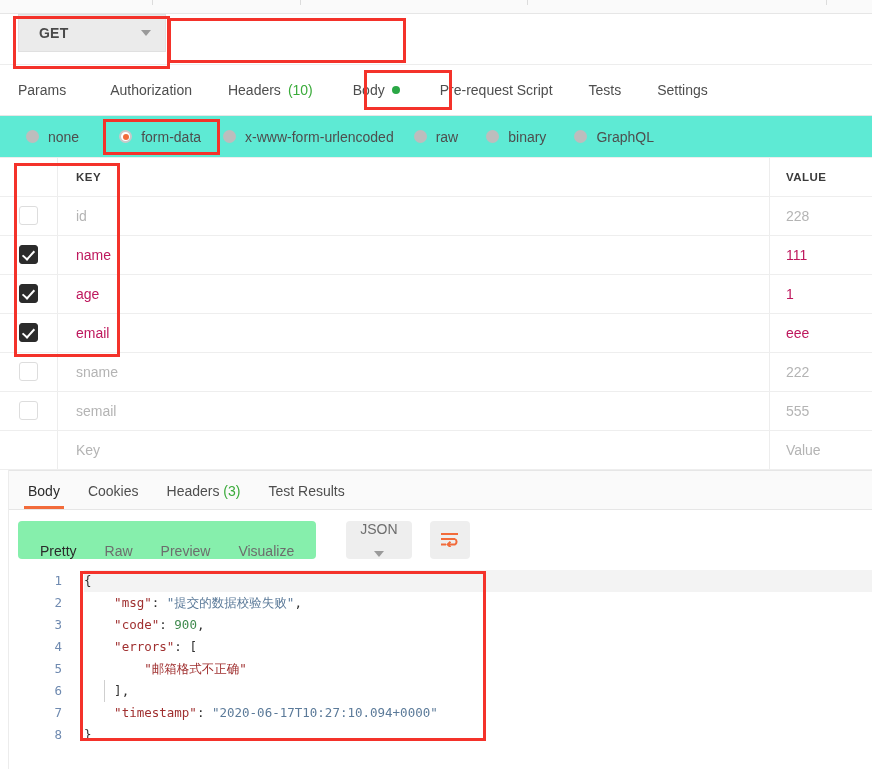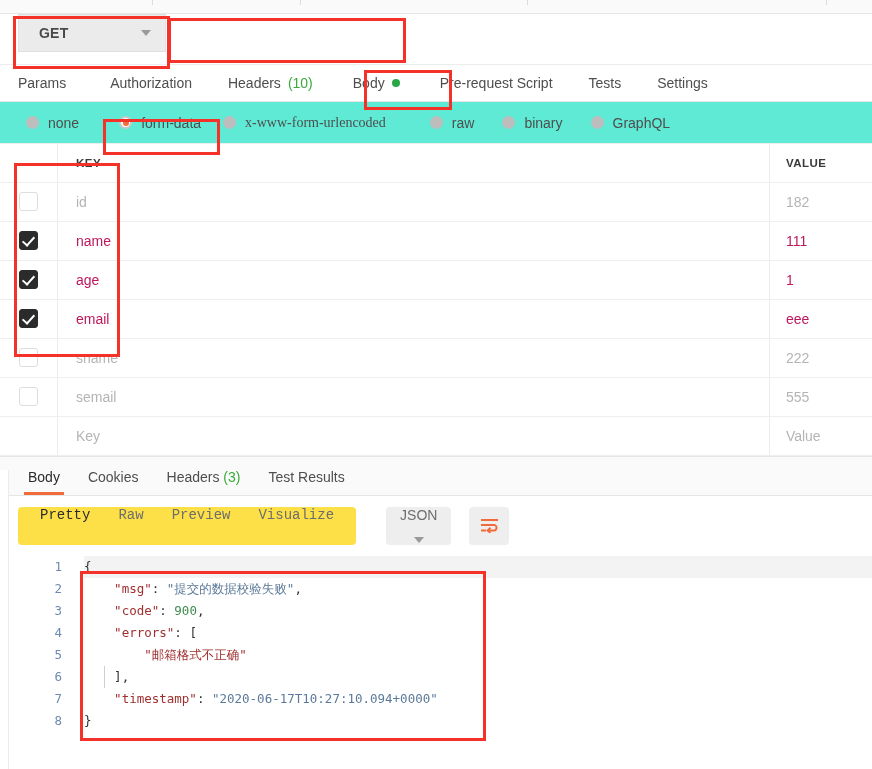--- a/index.html
+++ b/index.html
@@ -27,21 +27,21 @@
   }
   .caret { width:0;height:0;border-left:5px solid transparent;border-right:5px solid transparent;border-top:6px solid #9a9a9a; }
   .url-box {
     margin-left: 16px; width: 232px; height: 38px; background:#fff; border:1px solid #e0e0e0;
     display:flex; align-items:center; padding: 0 10px; font-size:14px; color:#2f2f2f;
   }
   .caret-text { display:inline-block; width:1px; height:17px; background:#333; margin-left:1px; }
 
   
   .req-tabs {
-    height: 38px; border-bottom:1px solid #e6e6e6; border-top:1px solid #ededed;
+    height: 52px; border-bottom:1px solid #e6e6e6; border-top:1px solid #ededed;
     display:flex; align-items:center; padding-left: 18px; gap: 0; background:#fff;
   }
   .req-tabs .tab { font-size:14px; color:#4e4e4e; padding: 0 18px; display:flex; align-items:center; gap:7px; height:100%; }
   .req-tabs .tab.first { padding-left:0; padding-right:26px; }
   .count-green { color:#3aab3a; }
   .dot-green { width:8px;height:8px;border-radius:50%;background:#2aa745; display:inline-block; }
 
   
   .radio-row { height: 42px; display:flex; align-items:center; padding-left: 26px; gap: 0; background:#5eead4; border-bottom:1px solid #ededed;}
   .radio-item { display:flex; align-items:center; gap:9px; font-size:14px; color:#4e4e4e; padding-right:26px; }
@@ -73,21 +73,21 @@
     display:flex; align-items:flex-end; padding-left: 14px;
   }
   .resp-tabs .rtab { font-size:14px; color:#4e4e4e; padding: 0 14px 10px 14px; position:relative;}
   .resp-tabs .rtab.active { color:#2b2b2b; }
   .resp-tabs .rtab.active::after{
     content:""; position:absolute; left:10px; right:10px; bottom:0; height:3px; background:#f26b3a;
   }
 
   
   .viewer-bar { height: 60px; display:flex; align-items:center; padding-left: 18px; gap:12px; background:#fff;}
-  .seg { background:#fde047; border-radius:4px; height:38px; display:flex; align-items:flex-start; padding: 0 8px; font-family: Liberation Mono, monospace;}
+  .seg { background:#86efac; border-radius:4px; height:38px; display:flex; align-items:flex-end; padding: 0 8px;}
   .seg .s { font-size:14px; color:#6d6d6d; padding: 0 14px;}
   .seg .s.active { color:#2b2b2b; }
   .pill { background:#eeeeee; border-radius:4px; height:38px; display:flex; align-items:center; gap:14px; padding: 0 14px; font-size:14px; color:#6d6d6d;}
   .icon-btn { background:#eeeeee; border-radius:4px; width:40px; height:38px; display:flex; align-items:center; justify-content:center;}
 
   
   .code-area { position:relative; padding-left: 0; background:#fff; }
   .code-flex { display:flex; font-family:"DejaVu Sans Mono", monospace; font-size:12.5px; }
   .gutter { width:74px; text-align:right; padding-right:12px; color:#6f8ab0; user-select:none; }
   .gutter div { height:22px; line-height:22px; }
@@ -150,21 +150,21 @@
 
 <div class="radio-row">
   <label class="radio-item">
     <span class="radio"></span>
     <span>none</span>
   </label>
   <label class="radio-item" style="padding-left:14px;padding-right:22px;">
     <span class="radio sel"></span>
     <span>form-data</span>
   </label>
-  <label class="radio-item" style="padding-right:44px;font-family:Liberation Serif, serif;">
+  <label class="radio-item" style="padding-right:20px;">
     <span class="radio"></span>
     <span>x-www-form-urlencoded</span>
   </label>
   <label class="radio-item" style="padding-right:28px;">
     <span class="radio"></span>
     <span>raw</span>
   </label>
   <label class="radio-item" style="padding-right:28px;">
     <span class="radio"></span>
     <span>binary</span>
@@ -184,21 +184,21 @@
     </tr>
   </thead>
   <tbody>
     <tr>
       <td class="col-chk">
           <div class="chk-wrap">
             <span class="chk"></span>
           </div>
         </td>
       <td class="col-key"><span class="muted">id</span></td>
-      <td class="col-val"><span class="muted">182</span></td>
+      <td class="col-val"><span class="muted">228</span></td>
     </tr>
     <tr>
       <td class="col-chk">
           <div class="chk-wrap">
             <span class="chk on"></span>
           </div>
         </td>
       <td class="col-key"><span class="normal">name</span></td>
       <td class="col-val"><span class="normal">111</span></td>
     </tr>

